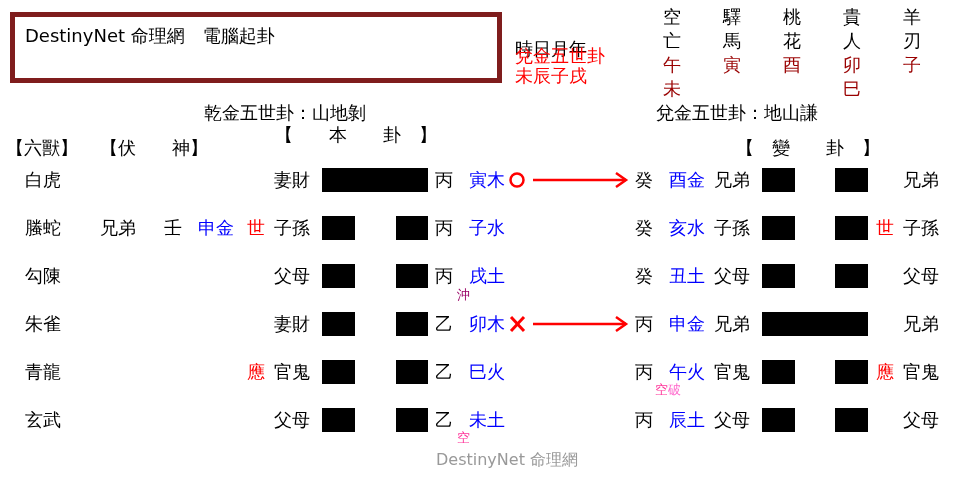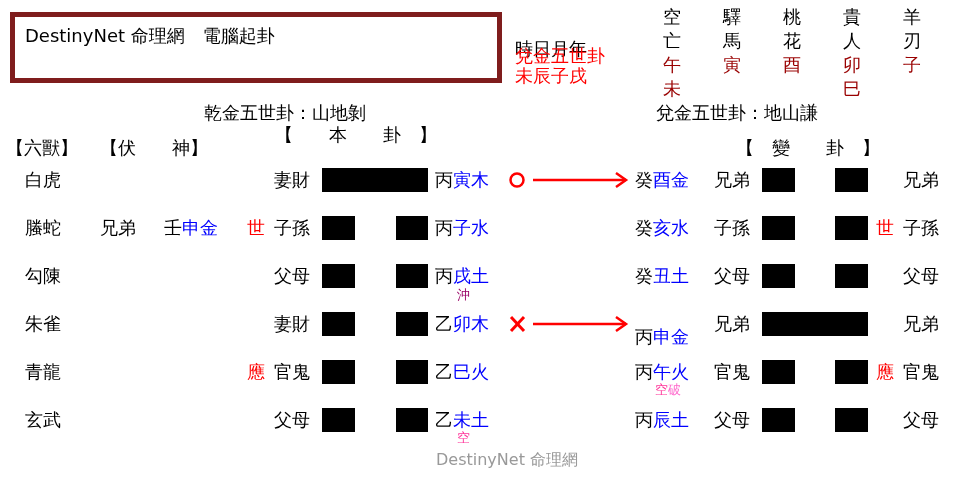--- a/index.html
+++ b/index.html
@@ -4,21 +4,21 @@
 <style>
   html, body { margin:0; padding:0; background:#ffffff; }
   body { width:960px; height:480px; position:relative; overflow:hidden;
          font-family:"DejaVu Sans","Liberation Sans",sans-serif; color:#000; }
   .abs { position:absolute; white-space:nowrap; }
   .t { font-size:18px; line-height:22px; }
   #info-box { position:absolute; left:10px; top:12px; width:492px; height:71px;
               border:5px solid #7f1d1d; box-sizing:border-box; }
   .red { color:#ff0000; }
   .darkred { color:#990000; }
-  .blue { color:#0000ff; }
+  .blue { color:#0000ff;padding-left:16px; }
   .purple { color:#990066; }
   .pink1 { color:#ff3399; }
   .pink2 { color:#ff66cc; }
   .small { font-size:13px; line-height:14px; }
   .bar { position:absolute; background:#000; height:24px; }
   .arrow { position:absolute; }
   .watermark { color:#999999; font-size:16px; }
   .col-char { display:inline-block; width:60px; text-align:left; }
 </style>
 </head>
@@ -99,21 +99,21 @@
 <div class="abs t" style="left:274px;top:313px;">妻財</div>
 <div class="bar" style="left:322px;top:312px;width:33px;"></div>
 <div class="bar" style="left:396px;top:312px;width:32px;"></div>
 <div class="abs t" style="left:435px;top:313px;"><span>乙</span><span class="blue">卯木</span></div>
 <svg class="arrow" style="left:508px;top:314px;" width="122" height="20">
   <line x1="3" y1="3" x2="16" y2="17" stroke="#ff0000" stroke-width="3"></line>
   <line x1="16" y1="3" x2="3" y2="17" stroke="#ff0000" stroke-width="3"></line>
   <line x1="25" y1="10" x2="118" y2="10" stroke="#ff0000" stroke-width="2.5"></line>
   <polyline points="108,3 118,10 108,17" fill="none" stroke="#ff0000" stroke-width="2.5"></polyline>
 </svg>
-<div class="abs t" style="left:635px;top:326px;"><span>丙</span><span class="blue">申金</span></div>
+<div class="abs t" style="left:635px;top:313px;"><span>丙</span><span class="blue">申金</span></div>
 <div class="abs t" style="left:714px;top:313px;">兄弟</div>
 <div class="bar" style="left:762px;top:312px;width:106px;"></div>
 <div class="abs t" style="left:903px;top:313px;">兄弟</div>
 
 <div class="abs t" style="left:25px;top:361px;">青龍</div>
 <div class="abs t red" style="left:247px;top:361px;">應</div>
 <div class="abs t" style="left:274px;top:361px;">官鬼</div>
 <div class="bar" style="left:322px;top:360px;width:33px;"></div>
 <div class="bar" style="left:396px;top:360px;width:32px;"></div>
 <div class="abs t" style="left:435px;top:361px;"><span>乙</span><span class="blue">巳火</span></div>

